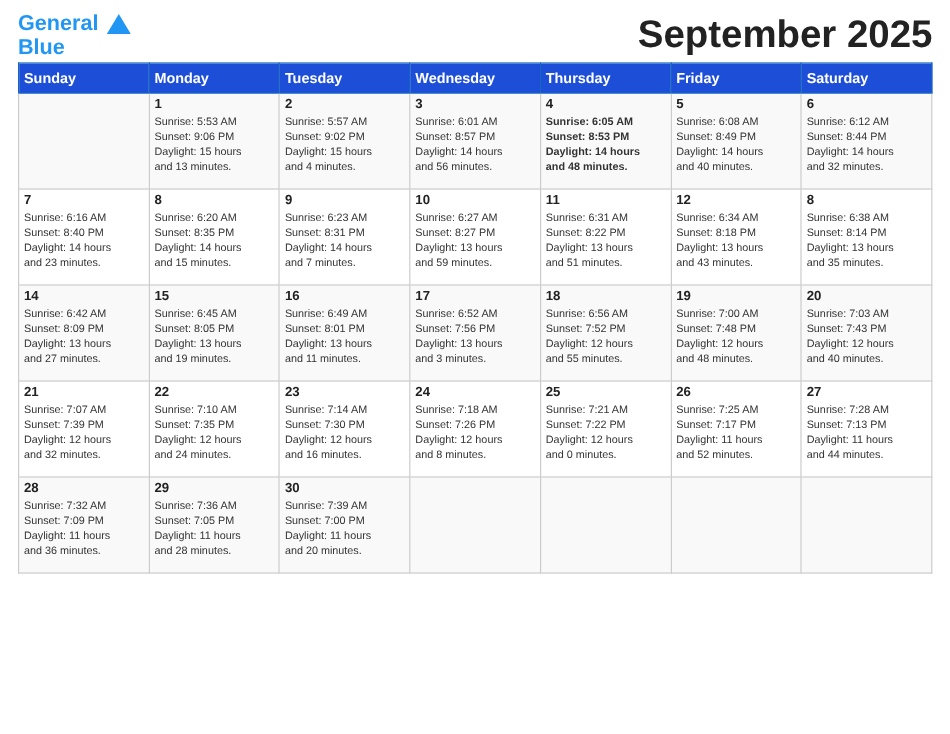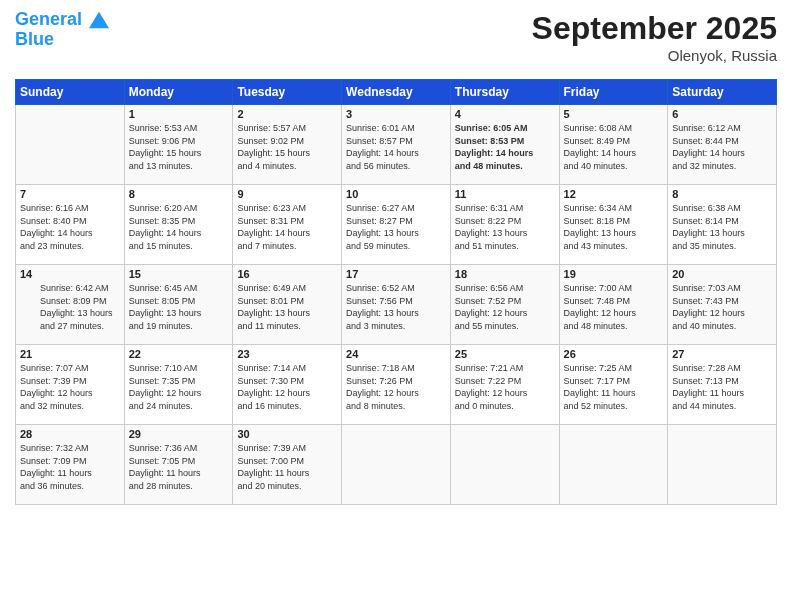--- a/index.html
+++ b/index.html
@@ -11,21 +11,21 @@
       overflow: hidden;
     }
     .container {
       width: 792px;
       padding: 10px 15px;
     }
     .header {
       display: flex;
       justify-content: space-between;
       align-items: flex-start;
-      margin-bottom: 15px;
+      margin-bottom: 2px;
     }
     .logo {
       display: flex;
       align-items: center;
     }
     .logo-text {
       font-size: 18px;
       font-weight: bold;
       color: #1a1a1a;
       line-height: 1.1;
@@ -100,21 +100,20 @@
           <span>General</span>
           <svg class="logo-icon" viewBox="0 0 24 20" style="display:inline-block;vertical-align:middle;margin-left:2px;">
             <polygon points="0,20 12,0 24,20" fill="#2196F3"></polygon>
           </svg>
         </div>
         <div class="logo-text"><span>Blue</span></div>
       </div>
     </div>
     <div class="title-block">
       <div class="month-title">September 2025</div>
-      <div class="location">Olenyok, Russia</div>
     </div>
   </div>
 
   <table>
     <thead>
       <tr>
       <th>Sunday</th>
           <th>Monday</th>
           <th>Tuesday</th>
           <th>Wednesday</th>
@@ -216,21 +215,21 @@
             <div class="day-num">8</div>
             <div class="day-info" style="white-space: pre-line;">Sunrise: 6:38 AM
 Sunset: 8:14 PM
 Daylight: 13 hours
 and 35 minutes.</div>
           </td>
         </tr>
         <tr>
           <td>
             <div class="day-num">14</div>
-            <div class="day-info" style="white-space: pre-line; margin-left: 20px;">Sunrise: 6:42 AM
+            <div class="day-info" style="white-space: pre-line;">Sunrise: 6:42 AM
 Sunset: 8:09 PM
 Daylight: 13 hours
 and 27 minutes.</div>
           </td>
           <td>
             <div class="day-num">15</div>
             <div class="day-info" style="white-space: pre-line;">Sunrise: 6:45 AM
 Sunset: 8:05 PM
 Daylight: 13 hours
 and 19 minutes.</div>

